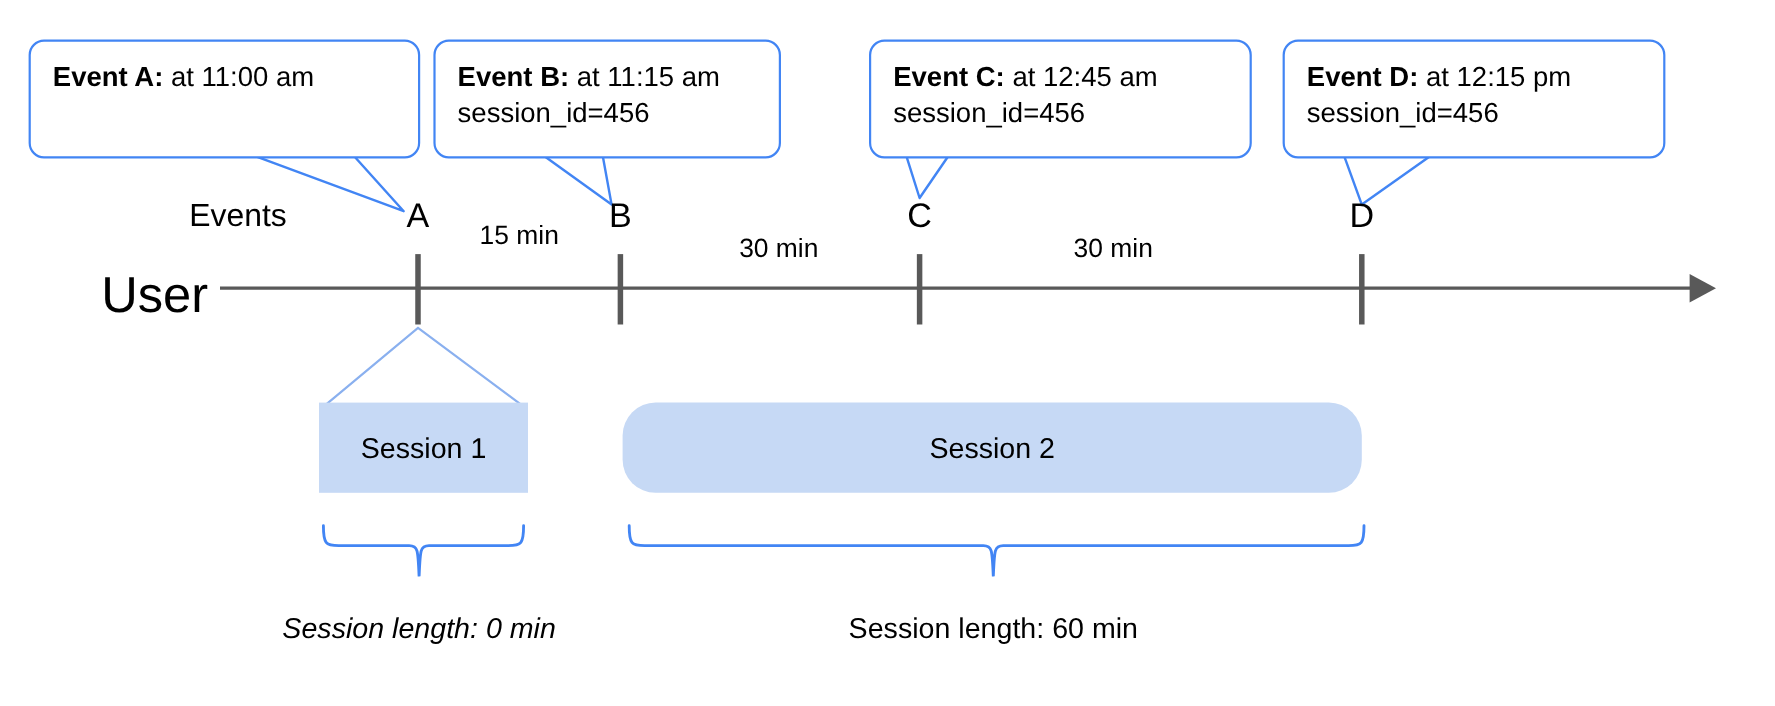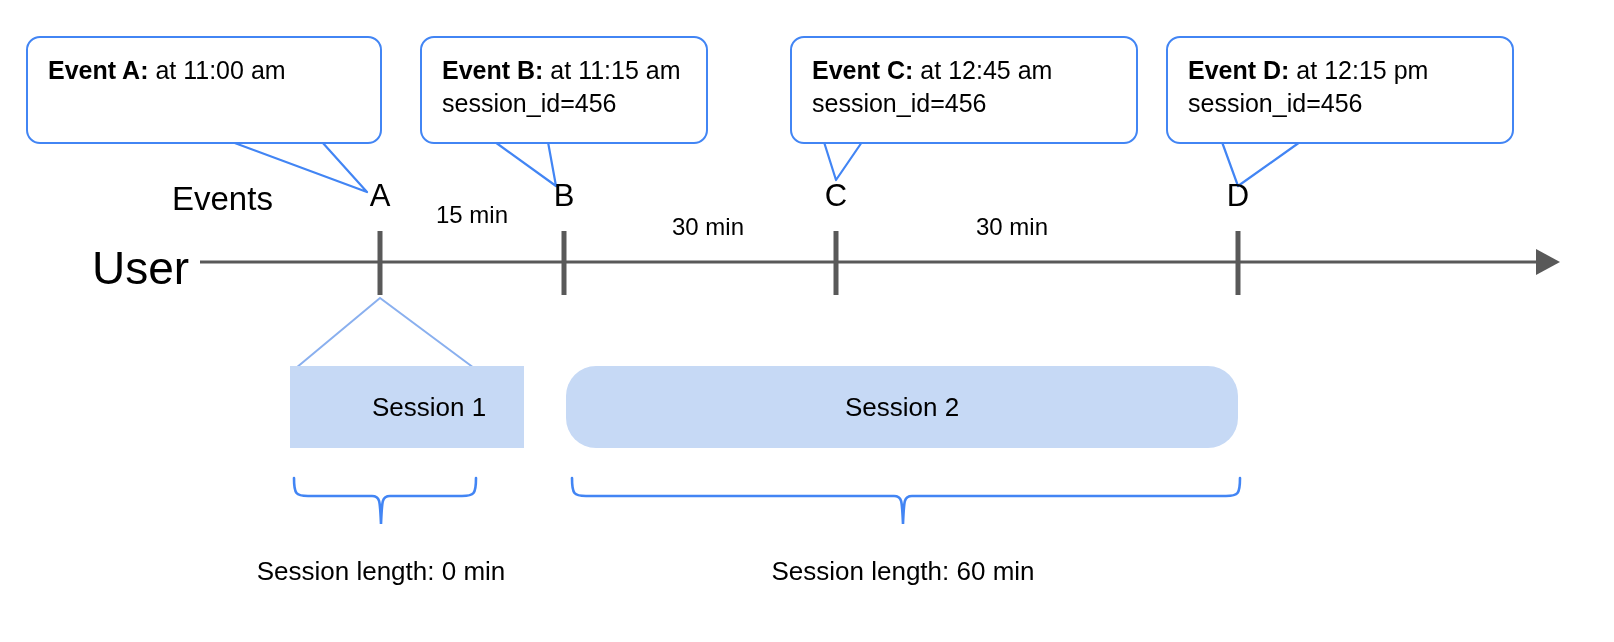--- a/index.html
+++ b/index.html
@@ -52,21 +52,21 @@
     color: #000000;
     text-align: center;
     width: 40px;
   }
 
   
   #events-label {
     position: absolute;
     left: 172px;
     top: 180px;
-    font-size: 33px;
+    font-size: 29px;
     color: #000000;
     white-space: nowrap;
   }
   #user-label {
     position: absolute;
     left: 92px;
     top: 241px;
     font-size: 46px;
     color: #000000;
     white-space: nowrap;
@@ -142,21 +142,21 @@
              C 902 496, 902 500, 903 524
              C 904 500, 904 496, 912 496
              L 1226 496
              C 1238 496, 1240 494, 1240 478" fill="none" stroke="#4285f4" stroke-width="2.6" stroke-linecap="round"></path>
   </svg>
 
   <div class="callout" style="left:26px; top:36px; width:356px; height:108px;">
     <div class="line1"><span class="evt-name">Event A:</span><span> at 11:00 am</span></div>
   </div>
 
-  <div class="callout" style="left:420px; top:36px; width:288px; height:108px;">
+  <div class="callout" style="left:394px; top:36px; width:316px; height:108px;">
     <div class="line1"><span class="evt-name">Event B:</span><span> at 11:15 am</span></div>
     <div class="line2">session_id=456</div>
   </div>
 
   <div class="callout" style="left:790px; top:36px; width:348px; height:108px;">
     <div class="line1"><span class="evt-name">Event C:</span><span> at 12:45 am</span></div>
     <div class="line2">session_id=456</div>
   </div>
 
   <div class="callout" style="left:1166px; top:36px; width:348px; height:108px;">
@@ -169,23 +169,23 @@
 
   <div class="event-letter" style="left:360px; top:178px;">A</div>
   <div class="event-letter" style="left:544px; top:178px;">B</div>
   <div class="event-letter" style="left:816px; top:178px;">C</div>
   <div class="event-letter" style="left:1218px; top:178px;">D</div>
 
   <div class="interval-label" style="left:472px; top:201px;">15 min</div>
   <div class="interval-label" style="left:708px; top:213px;">30 min</div>
   <div class="interval-label" style="left:1012px; top:213px;">30 min</div>
 
-  <div class="session-bar" style="left:290px; top:366px; width:190px; height:82px;padding-left:44px;">
+  <div class="session-bar" style="left:290px; top:366px; width:190px; height:82px;">
     <span>Session 1</span>
   </div>
   <div class="session-bar" style="left:566px; top:366px; width:672px; height:82px;border-radius:30px;">
     <span>Session 2</span>
   </div>
 
-  <div class="session-length" style="left:381px; top:556px;">Session length: 0 min</div>
+  <div class="session-length" style="left:381px; top:556px;font-style:italic;">Session length: 0 min</div>
   <div class="session-length" style="left:903px; top:556px;">Session length: 60 min</div>
 
 </div>
 
 </body></html>

